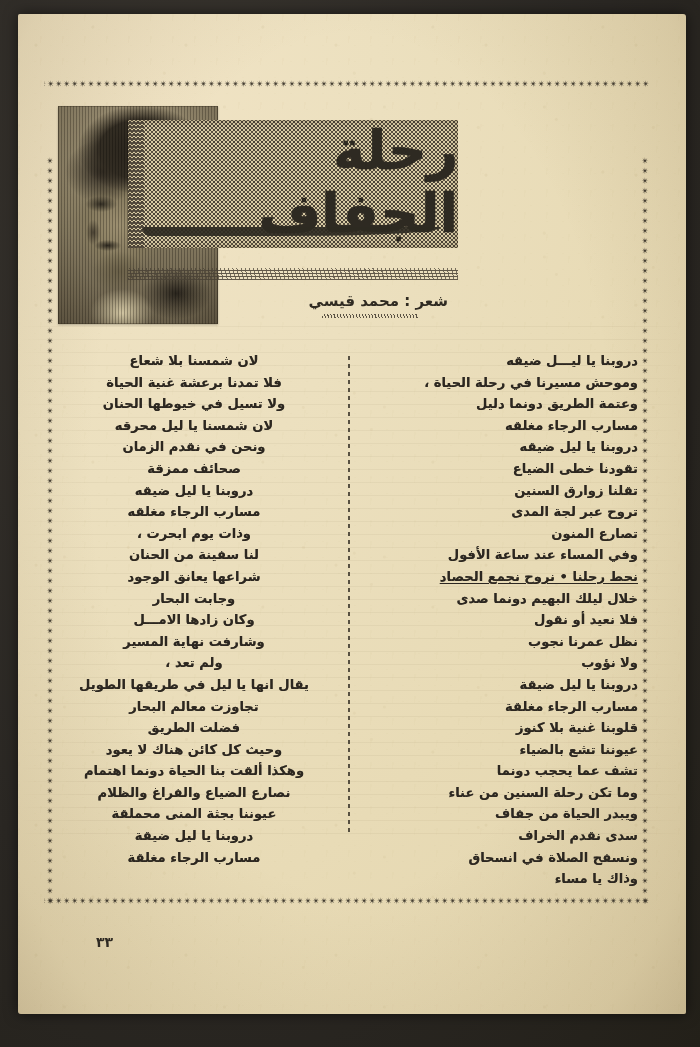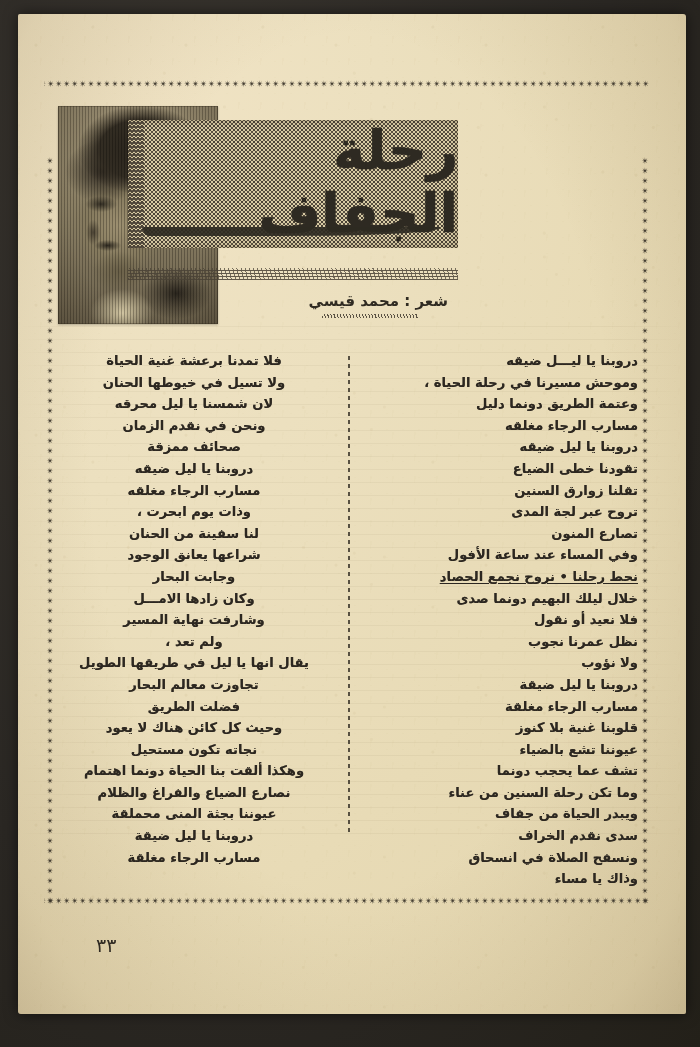--- a/index.html
+++ b/index.html
@@ -299,22 +299,22 @@
     height: 478px;
     background-image: repeating-linear-gradient(180deg, #3d372c 0 4px, transparent 4px 8px);
     opacity: .85;
   }
 
   
   #folio {
     position: absolute;
     left: 78px;
     top: 920px;
-    font-size: 19px;
-    font-weight: 400;
+    font-size: 14px;
+    font-weight: 700;
     color: #2e2922;
     letter-spacing: 1px;
   }
 </style>
 </head>
 <body>
 
 <div id="scan-backdrop">
 
   <div id="paper-sheet">
@@ -373,39 +373,39 @@
           <div class="verse-line">قلوبنا غنية بلا كنوز</div>
           <div class="verse-line">عيوننا تشع بالضياء</div>
           <div class="verse-line">تشف عما يحجب دونما</div>
           <div class="verse-line">وما تكن رحلة السنين من عناء</div>
           <div class="verse-line">ويبدر الحياة من جفاف</div>
           <div class="verse-line">سدى نقدم الخراف</div>
           <div class="verse-line">ونسفح الصلاة في انسحاق</div>
           <div class="verse-line">وذاك يا مساء</div>
         </div>
       <div class="poem-column" id="column-left">
+          <div class="verse-line">لان شمسنا بلا شعاع</div>
           <div class="verse-line">فلا تمدنا برعشة غنية الحياة</div>
           <div class="verse-line">ولا تسيل في خيوطها الحنان</div>
           <div class="verse-line">لان شمسنا يا ليل محرقه</div>
           <div class="verse-line">ونحن في نقدم الزمان</div>
           <div class="verse-line">صحائف ممزقة</div>
           <div class="verse-line">دروبنا يا ليل ضيقه</div>
           <div class="verse-line">مسارب الرجاء مغلقه</div>
           <div class="verse-line">وذات يوم ابحرت ،</div>
           <div class="verse-line">لنا سفينة من الحنان</div>
           <div class="verse-line">شراعها يعانق الوجود</div>
           <div class="verse-line">وجابت البحار</div>
           <div class="verse-line">وكان زادها الامـــل</div>
           <div class="verse-line">وشارفت نهاية المسير</div>
           <div class="verse-line">ولم تعد ،</div>
           <div class="verse-line">يقال انها يا ليل في طريقها الطويل</div>
           <div class="verse-line">تجاوزت معالم البحار</div>
           <div class="verse-line">فضلت الطريق</div>
           <div class="verse-line">وحيث كل كائن هناك لا يعود</div>
-          <div class="verse-line">نجاته تكون مستحيل</div>
           <div class="verse-line">وهكذا ألقت بنا الحياة دونما اهتمام</div>
           <div class="verse-line">نصارع الضياع والفراغ والظلام</div>
           <div class="verse-line">عيوننا بجثة المنى محملقة</div>
           <div class="verse-line">دروبنا يا ليل ضيقة</div>
           <div class="verse-line">مسارب الرجاء مغلقة</div>
         </div>
     </div>
     <div id="column-divider"></div>
 
     <div id="folio">٣٣</div>

